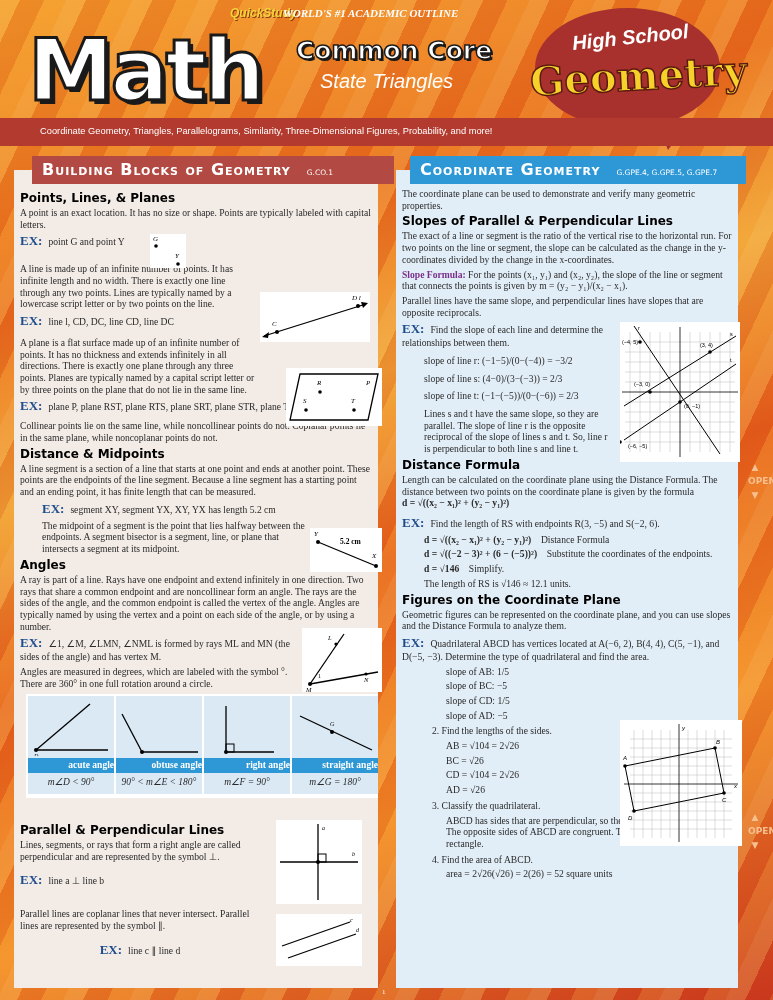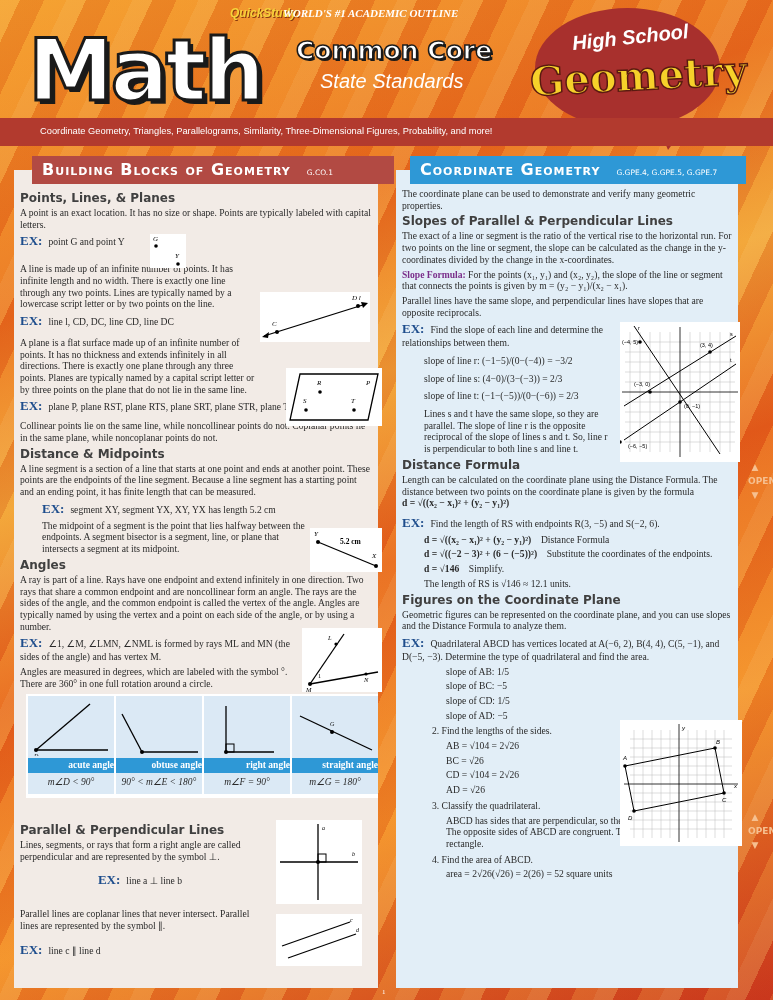--- a/index.html
+++ b/index.html
@@ -20,21 +20,21 @@
 .topbar{position:absolute;left:0;top:118px;width:773px;height:28px;background:#b23a2e}
 .topbar span{position:absolute;left:40px;top:8px;font-family:"Liberation Sans",sans-serif;font-size:9.3px;color:#fff}
 .panel{position:absolute;top:170px;height:818px}
 .lp{left:14px;width:364px;background:#f2ebe6}
 .rp{left:396px;width:342px;background:#e2eef7}
 .ptitle{position:absolute;top:-14px;left:20px;height:28px;padding:4px 10px;font-family:"DejaVu Sans",sans-serif;font-weight:900;font-size:16px;color:#fff;letter-spacing:1px;font-variant:small-caps}
 .lp .ptitle{background:#b24a43;left:18px;width:362px}
 .rp .ptitle{background:#2e98d6;left:14px;width:336px}
 .ptitle small{font-size:7.5px;font-weight:normal;letter-spacing:0;margin-left:16px}
 .content{position:absolute;left:6px;right:6px;top:18px}
-h3{font-family:"DejaVu Sans",sans-serif;font-size:12px;font-weight:bold;color:#404040;margin:3px 0 2px}
+h3{font-family:"DejaVu Sans",sans-serif;font-size:12px;font-weight:bold;color:#000000;margin:3px 0 2px}
 p{line-height:1.22;margin-bottom:3px}
 .ex{font-weight:bold;color:#1e4d8c;font-size:13px;margin-right:6px}
 .wbox{position:absolute;background:#fff}
 .pur{color:#7a2e8a;font-weight:bold}
 .indent{padding-left:22px}
 .anglebox{position:absolute;left:6px;top:524px;width:352px;height:104px;background:#fff}
 .angcell{position:absolute;top:2px;width:86px;height:98px;background:#dbe9f5}
 .angcap{position:absolute;left:0;right:0;top:62px;height:15px;background:#2e98d6;color:#fff;font-weight:bold;text-align:right;font-size:9.5px;line-height:15px}
 .angmeas{position:absolute;left:0;right:0;top:80px;text-align:center;font-style:italic;font-size:9.5px}
 .openbar{position:absolute;left:748px;top:460px;width:14px;height:100px;color:#f6c090;font-family:"DejaVu Sans",sans-serif;font-weight:bold;font-size:9px;text-align:center;line-height:14px}
@@ -44,21 +44,21 @@
 </head>
 <body>
 
 <div class="bgstripes"></div>
 
 <div class="header">
   <span class="qs">QuickStudy.</span>
   <span class="wn">WORLD'S #1 ACADEMIC OUTLINE</span>
   <div class="math">Math</div>
   <div class="cc">Common Core</div>
-  <div class="ss">State Standards</div>
+  <div class="ss">State Triangles</div>
   <div class="bubble"></div>
   <div class="hs">High School</div>
   <div class="geo">Geometry</div>
   <div class="topbar">
       <span>Coordinate Geometry, Triangles, Parallelograms, Similarity, Three-Dimensional Figures, Probability, and more!</span>
     </div>
 </div>
 
 <div class="panel lp">
   <div class="ptitle"><span>Building Blocks of Geometry</span><small>G.CO.1</small></div>
@@ -173,23 +173,23 @@
             <text x="38" y="30" font-size="6" font-style="italic">G</text>
           </svg>
         <div class="angcap">straight angle</div>
         <div class="angmeas">m∠G = 180°</div>
       </div>
     </div>
 
     <div style="position:absolute;top:632px;left:0;width:240px">
       <h3>Parallel &amp; Perpendicular Lines</h3>
       <p>Lines, segments, or rays that form a right angle are called perpendicular and are represented by the symbol ⊥.</p>
-      <p style="text-align:center;margin:10px 0 20px"><span class="ex">EX:</span><span>line a ⊥ line b</span></p>
+      <p style="text-align:left;margin:10px 0 20px"><span class="ex">EX:</span><span>line a ⊥ line b</span></p>
       <p>Parallel lines are coplanar lines that never intersect. Parallel lines are represented by the symbol ∥.</p>
-      <p style="text-align:left;margin-top:10px"><span class="ex">EX:</span><span>line c ∥ line d</span></p>
+      <p style="text-align:center;margin-top:10px"><span class="ex">EX:</span><span>line c ∥ line d</span></p>
     </div>
     <div class="wbox" style="left:256px;top:632px;width:86px;height:84px">
       <svg width="86" height="84">
           <line x1="42" y1="4" x2="42" y2="80" stroke="#000" stroke-width="1.3"></line>
           <line x1="4" y1="42" x2="82" y2="42" stroke="#000" stroke-width="1.3"></line>
           <rect x="42" y="34" width="8" height="8" fill="none" stroke="#000"></rect>
           <circle cx="42" cy="42" r="2" fill="#000"></circle>
           <text x="46" y="10" font-size="6" font-style="italic">a</text>
           <text x="76" y="36" font-size="6" font-style="italic">b</text>
         </svg>

